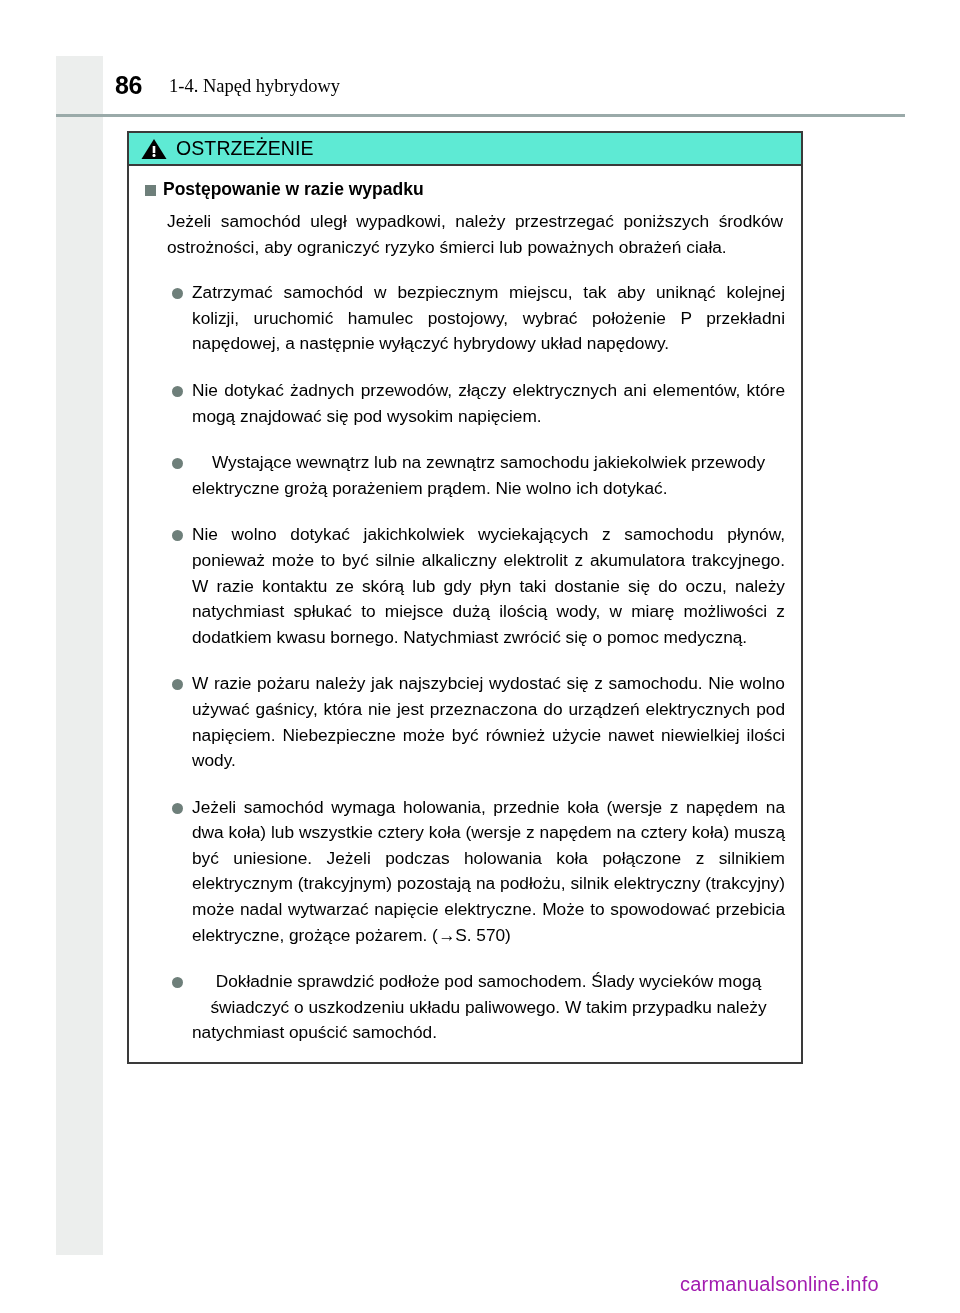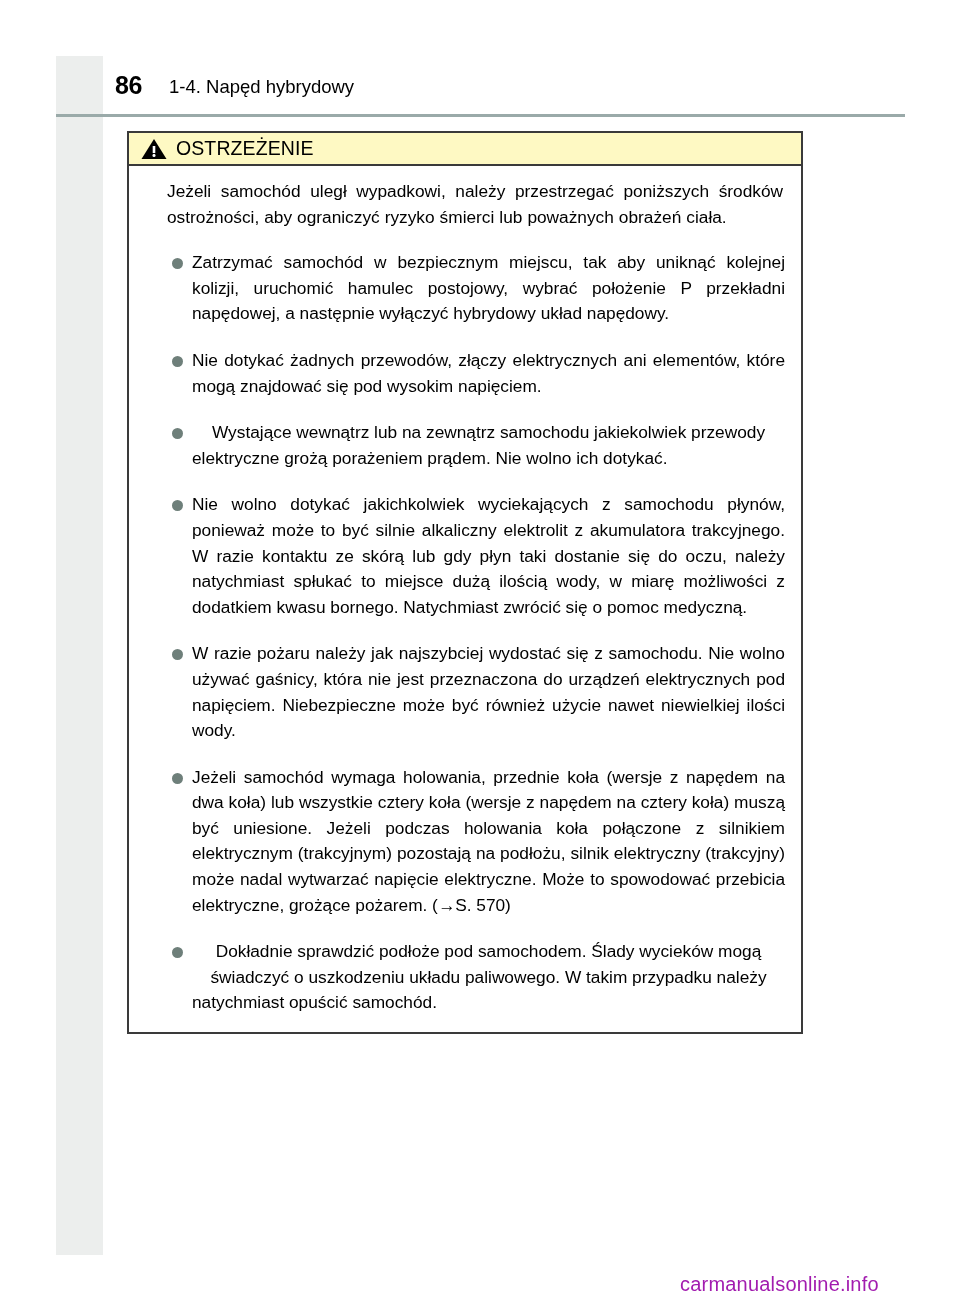--- a/index.html
+++ b/index.html
@@ -41,20 +41,21 @@
     font-size: 25px;
     font-weight: bold;
     letter-spacing: -0.3px;
   }
   .page-title {
     position: absolute;
     left: 66px;
     top: 20px;
     font-size: 18.5px;
     font-weight: normal;
+    font-family: Liberation Serif, serif;
   }
   .header-rule {
     position: absolute;
     left: 56px;
     top: 114px;
     width: 849px;
     height: 3px;
     background: #9aaaa9;
   }
 
@@ -62,21 +63,21 @@
   .warning-box {
     position: absolute;
     left: 127px;
     top: 131px;
     width: 676px;
     border: 2px solid #3a3a3a;
     background: #ffffff;
     box-sizing: border-box;
   }
   .warning-head {
-    background: #fef9c3;
+    background: #5eead4;
     border-bottom: 2px solid #3a3a3a;
     height: 33px;
     display: flex;
     align-items: center;
     padding-left: 12px;
     box-sizing: border-box;
   }
   .warn-icon {
     width: 26px;
     height: 22px;
@@ -183,20 +184,24 @@
     <svg class="warn-icon" viewBox="0 0 26 22">
       <polygon points="13,1 25.5,21 0.5,21" fill="#000000"></polygon>
       <rect x="11.7" y="8" width="2.6" height="7" fill="#ffffff"></rect>
       <circle cx="13" cy="17.4" r="1.55" fill="#ffffff"></circle>
     </svg>
     <span class="warning-head-label">OSTRZEŻENIE</span>
   </div>
 
   <div class="warning-body">
 
+    <div class="section-head">
+      <span class="sq-bullet"></span>
+      <span class="section-head-label">Postępowanie w razie wypadku</span>
+    </div>
 
     <p class="intro-para">Jeżeli samochód uległ wypadkowi, należy przestrzegać poniższych środków ostrożności, aby ograniczyć ryzyko śmierci lub poważnych obrażeń ciała.</p>
 
     <ul class="bullet-list">
       <li class="bullet-item">
         <span class="rd-bullet"></span>
         <span class="bullet-text">Zatrzymać samochód w bezpiecznym miejscu, tak aby uniknąć kolejnej kolizji, uruchomić hamulec postojowy, wybrać położenie P przekładni napędowej, a następnie wyłączyć hybrydowy układ napędowy.</span>
       </li>
       <li class="bullet-item">
         <span class="rd-bullet"></span>

